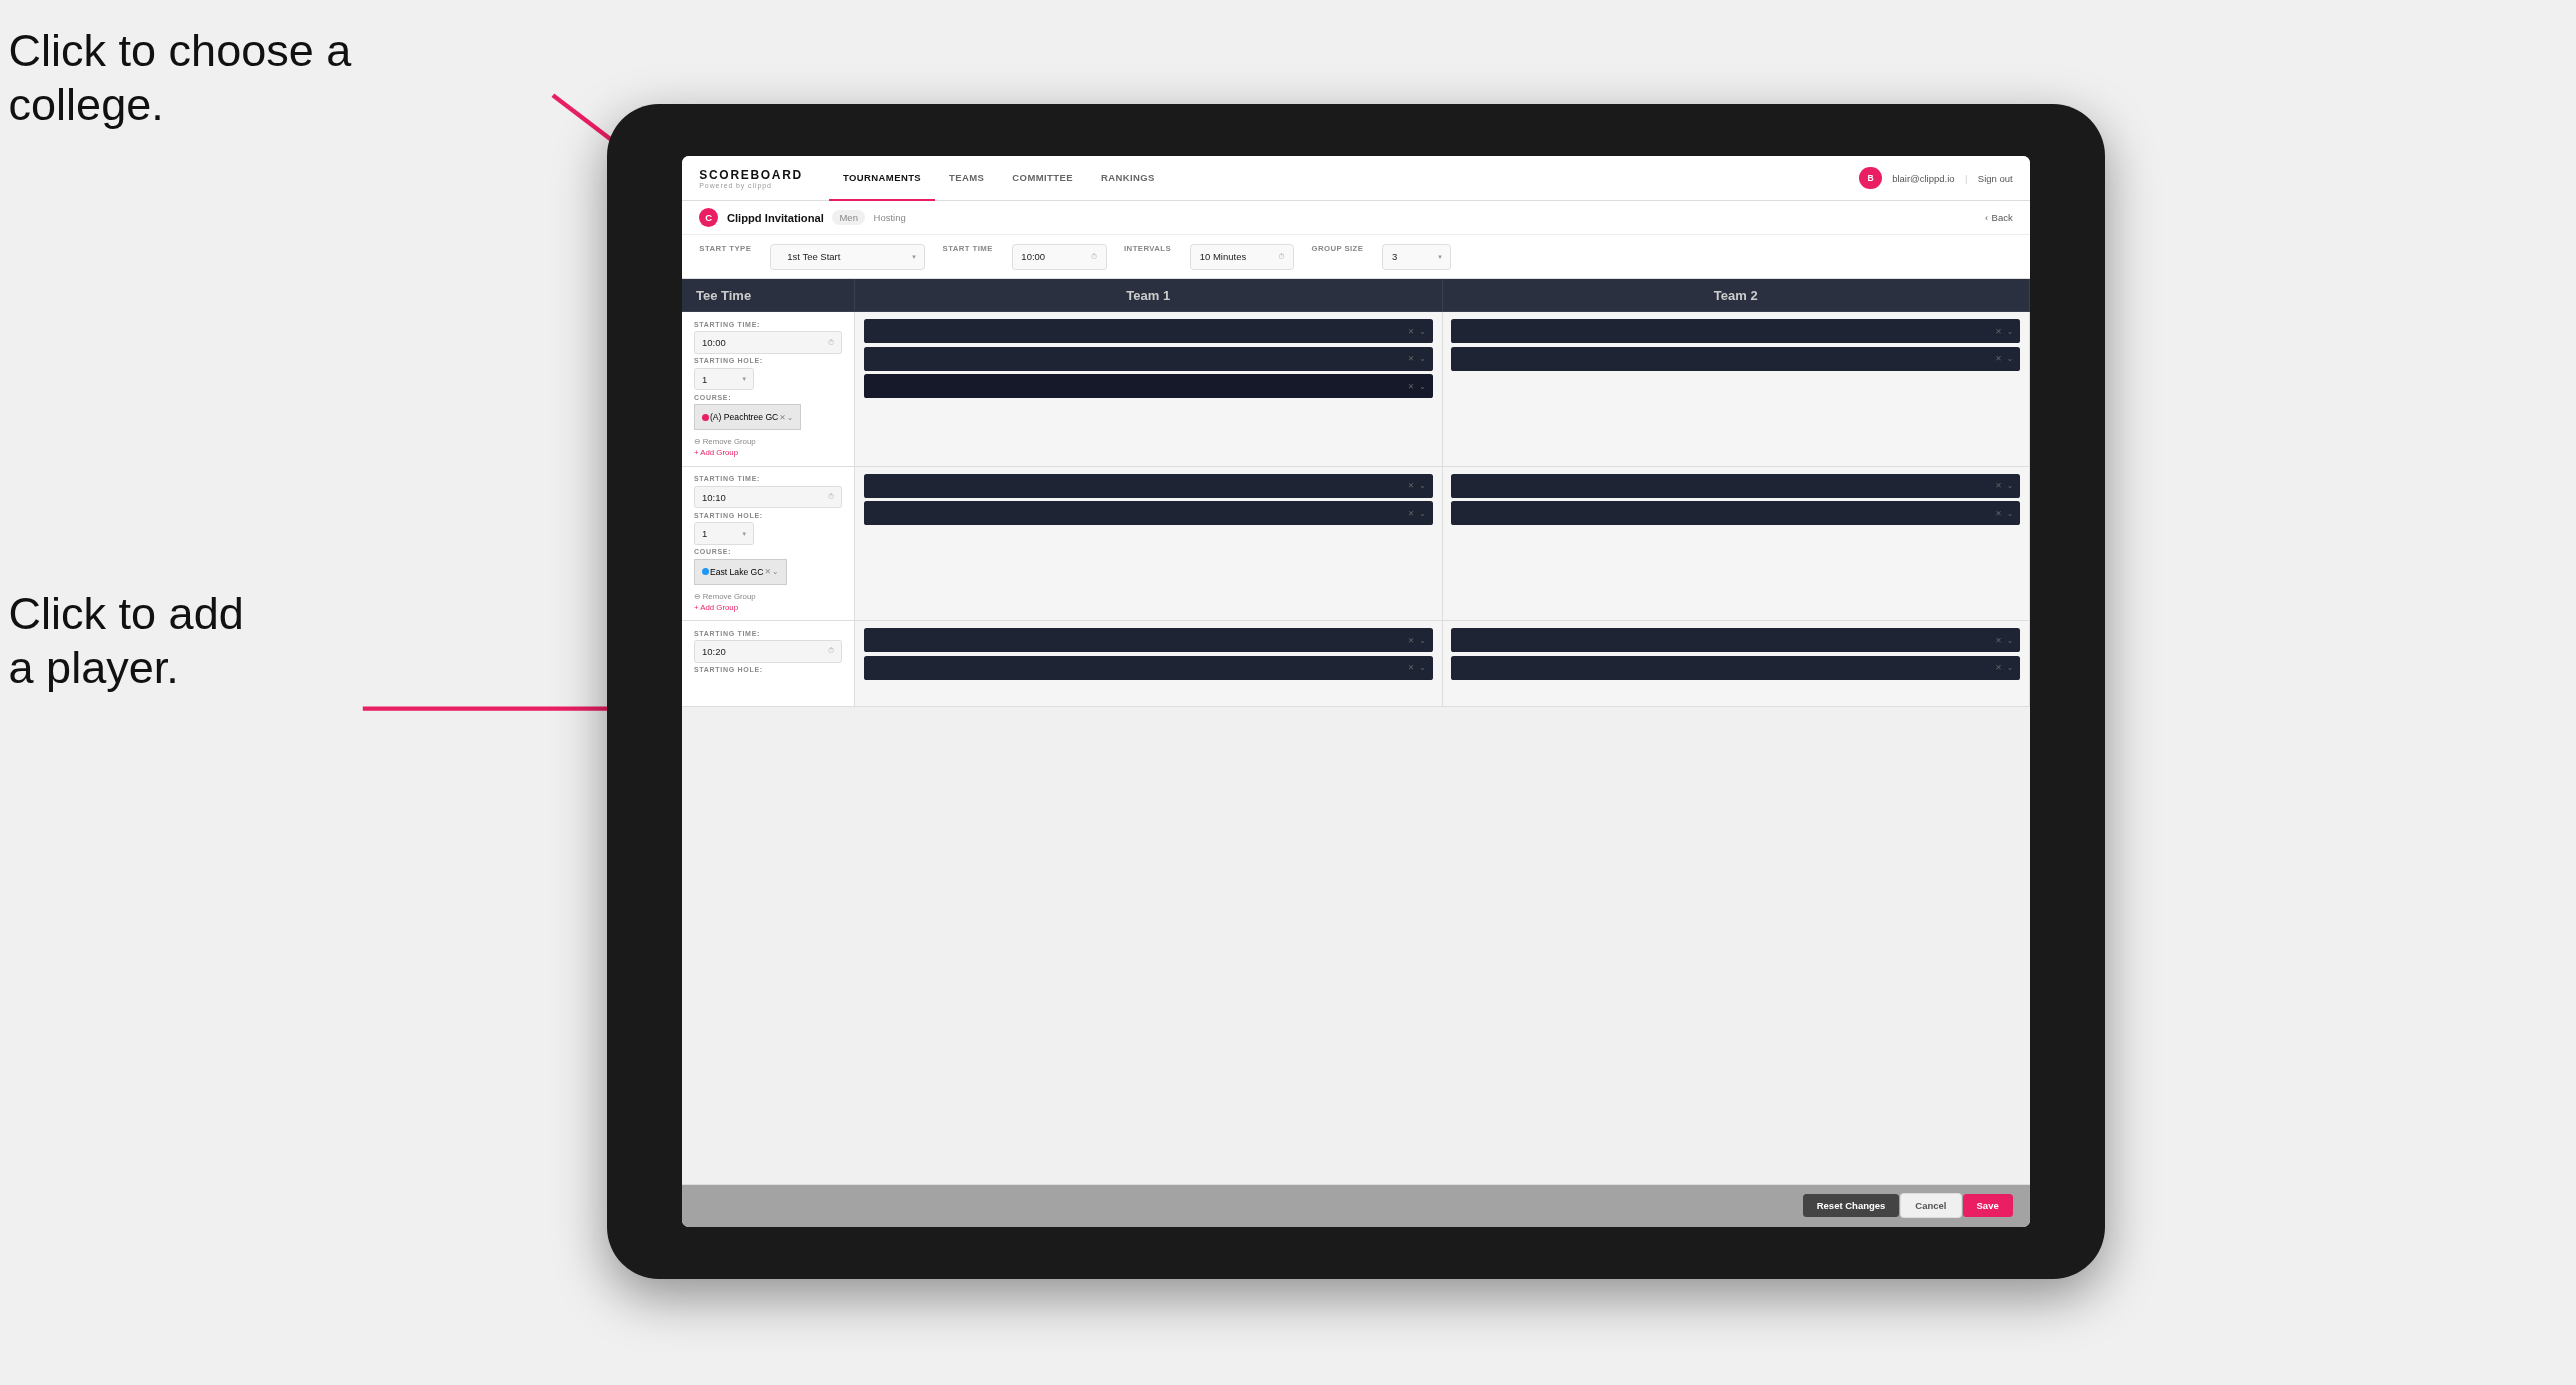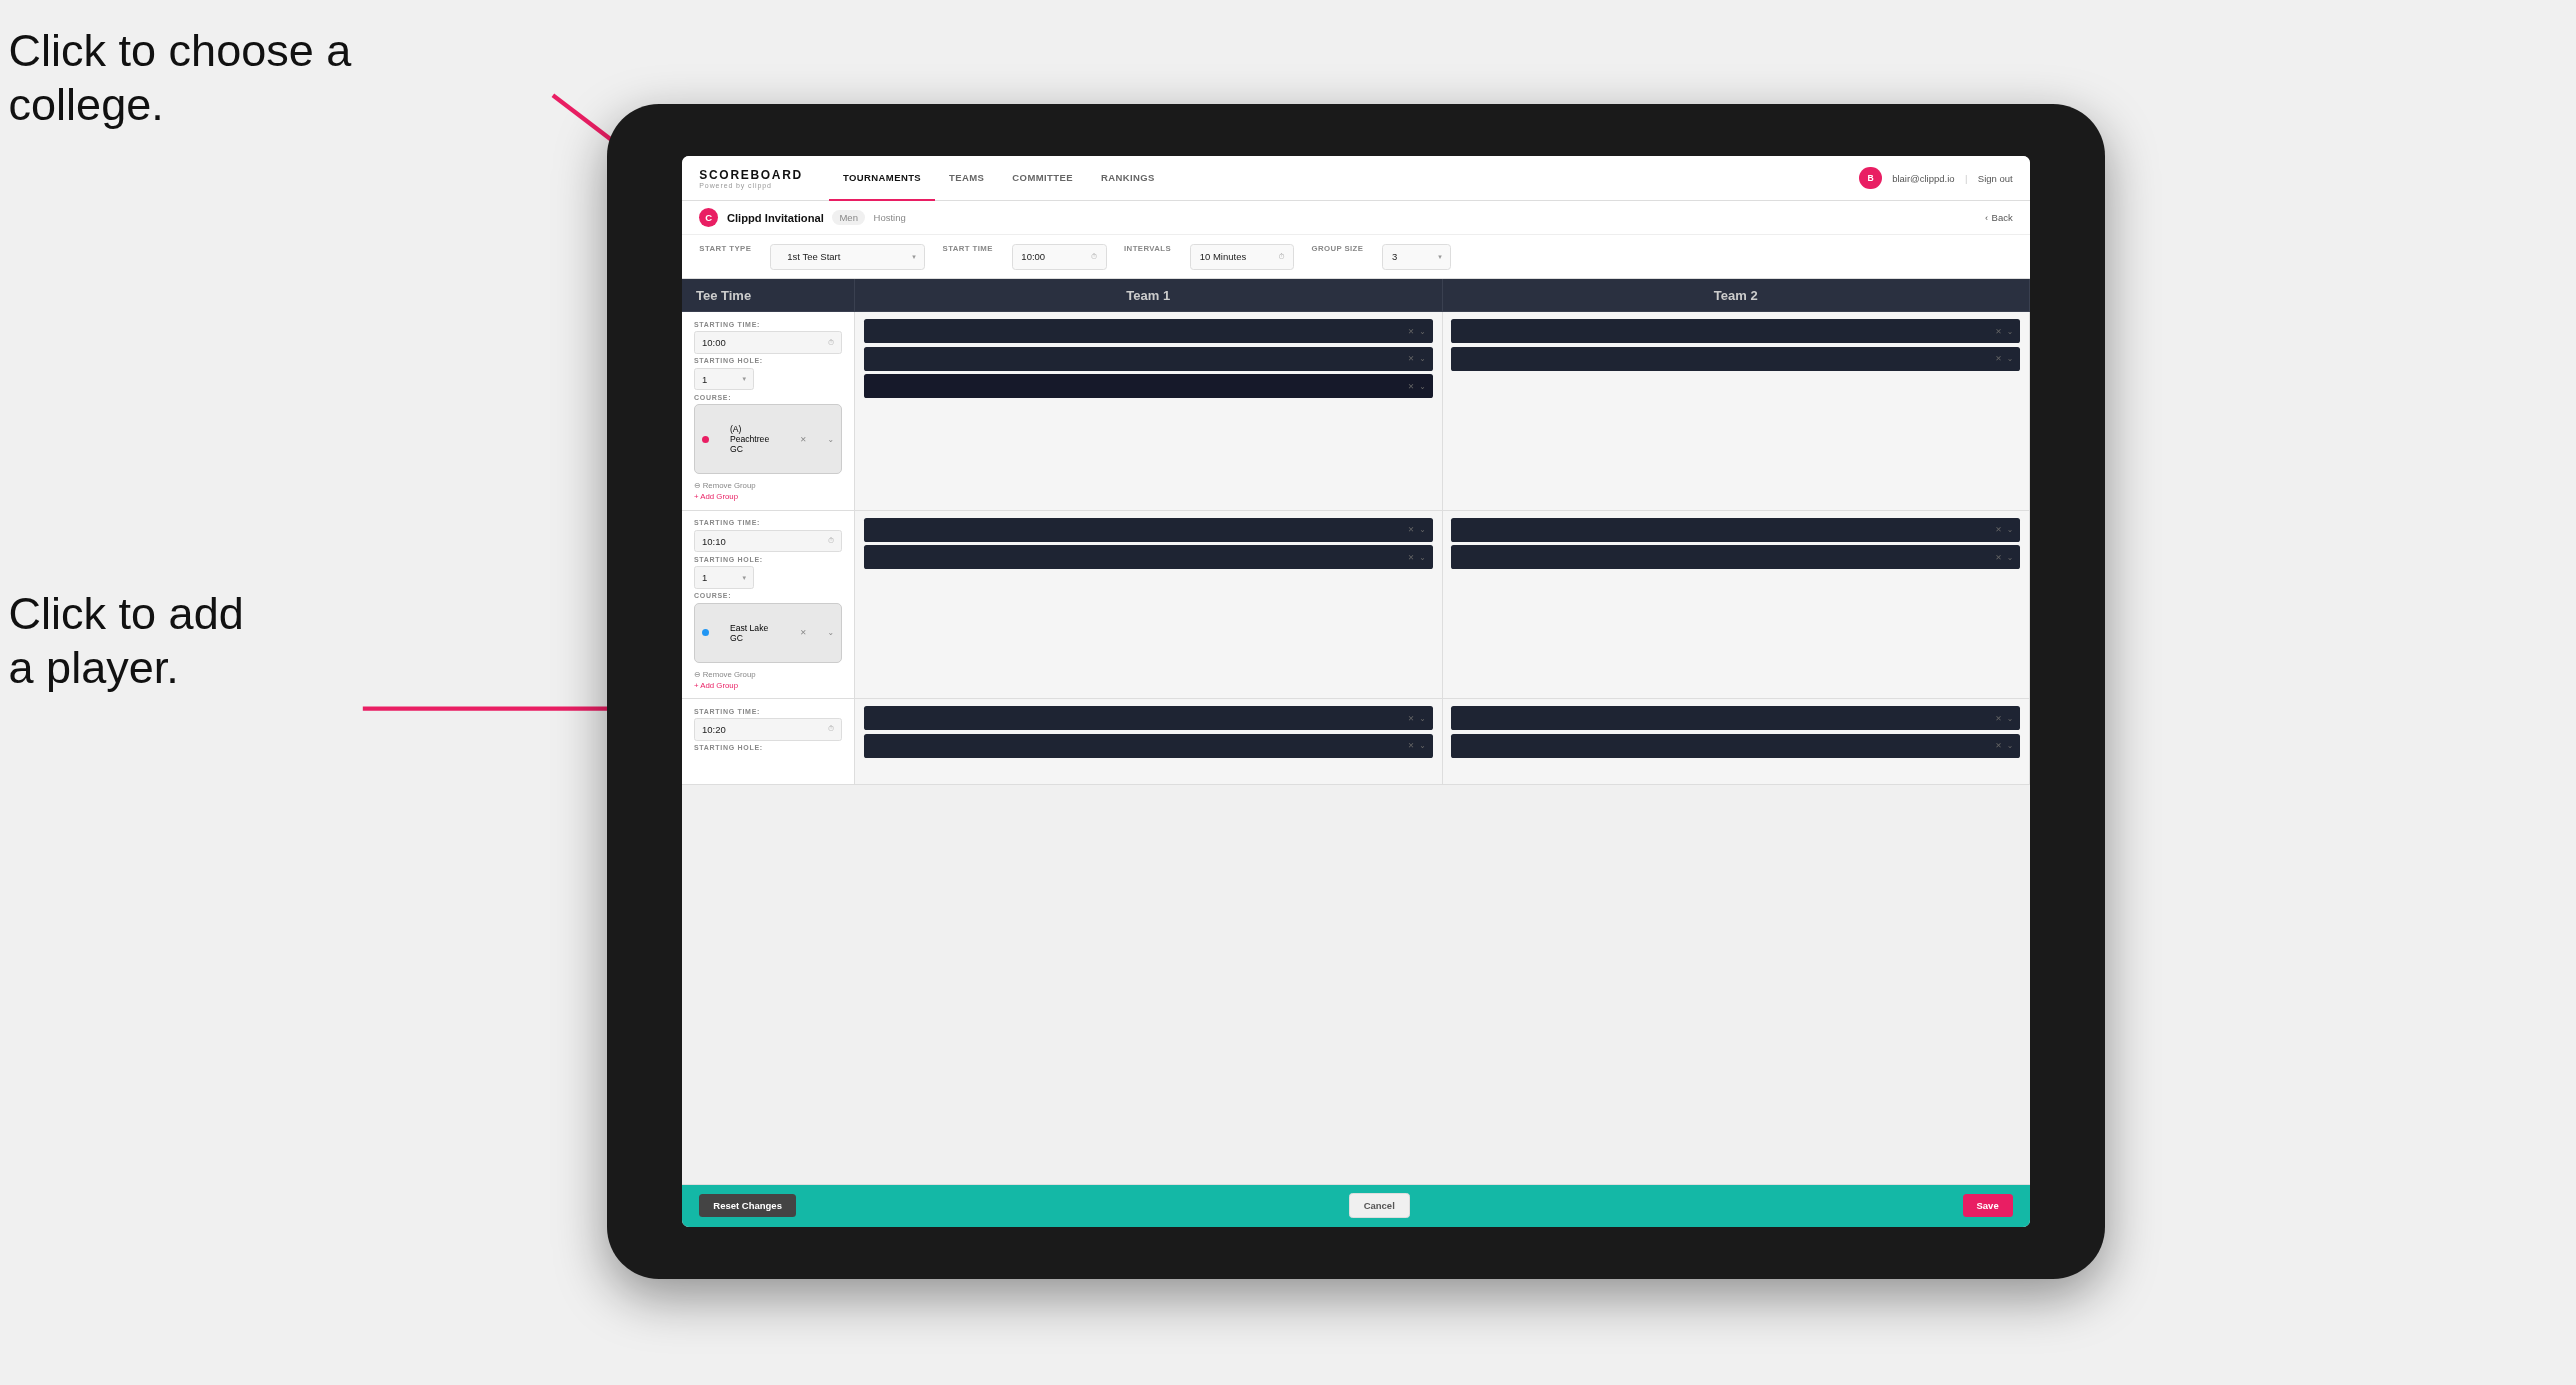--- a/index.html
+++ b/index.html
@@ -315,26 +315,26 @@
       align-items: center;
       gap: 3.5px;
     }
 
     .field-input-wide { width: 100%; }
     .field-input-narrow { width: 60px; }
 
     .course-tag {
       background: #e8e8e8;
       border: 0.9px solid #ccc;
-      border-radius: 5px;
-      padding: 19px 7px;
+      border-radius: 0;
+      padding: 7px 7px;
       font-size: 8.6px;
       display: flex;
       align-items: center;
-      gap: 21px;
+      gap: 1px;
       width: fit-content;
     }
 
     .course-tag-dot {
       width: 7px;
       height: 7px;
       border-radius: 50%;
       background: #e91e63;
       flex-shrink: 0;
     }
@@ -387,26 +387,26 @@
     .player-slot-actions {
       display: flex;
       gap: 5.2px;
       margin-left: auto;
       font-size: 7.8px;
       color: #666;
     }
 
     
     .bottom-bar {
-      background: #14b8a6;
+      background: #a3a3a3;
       border-top: 0.9px solid #ddd;
       padding: 8.6px 17.3px;
       display: flex;
-      justify-content: space-between;
-      gap: 10px;
+      justify-content: flex-end;
+      gap: 1px;
       align-items: center;
       flex-shrink: 0;
     }
 
     .btn {
       padding: 6px 14px;
       border-radius: 3.5px;
       font-size: 9.5px;
       font-weight: 600;
       cursor: pointer;

